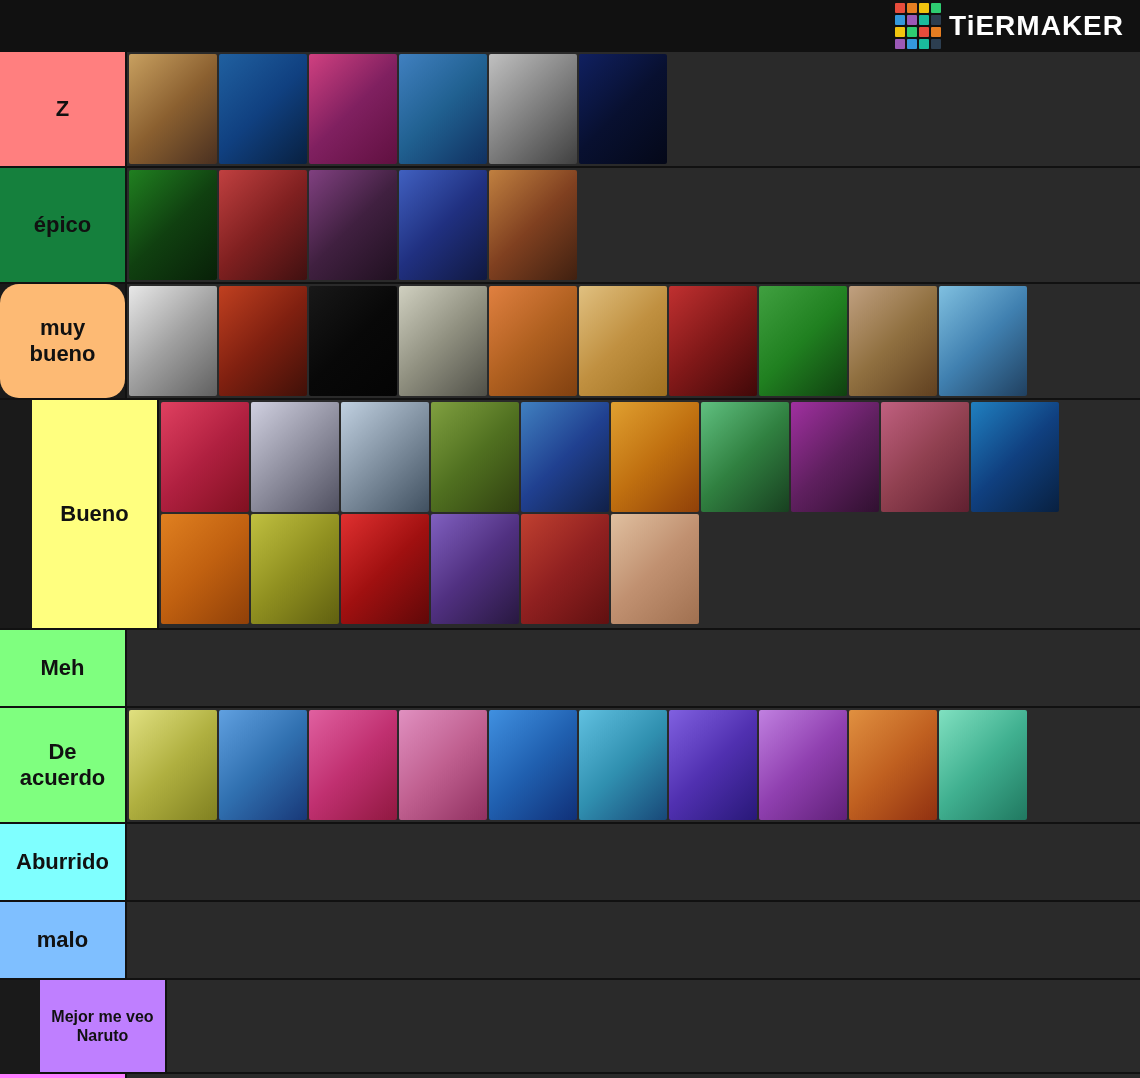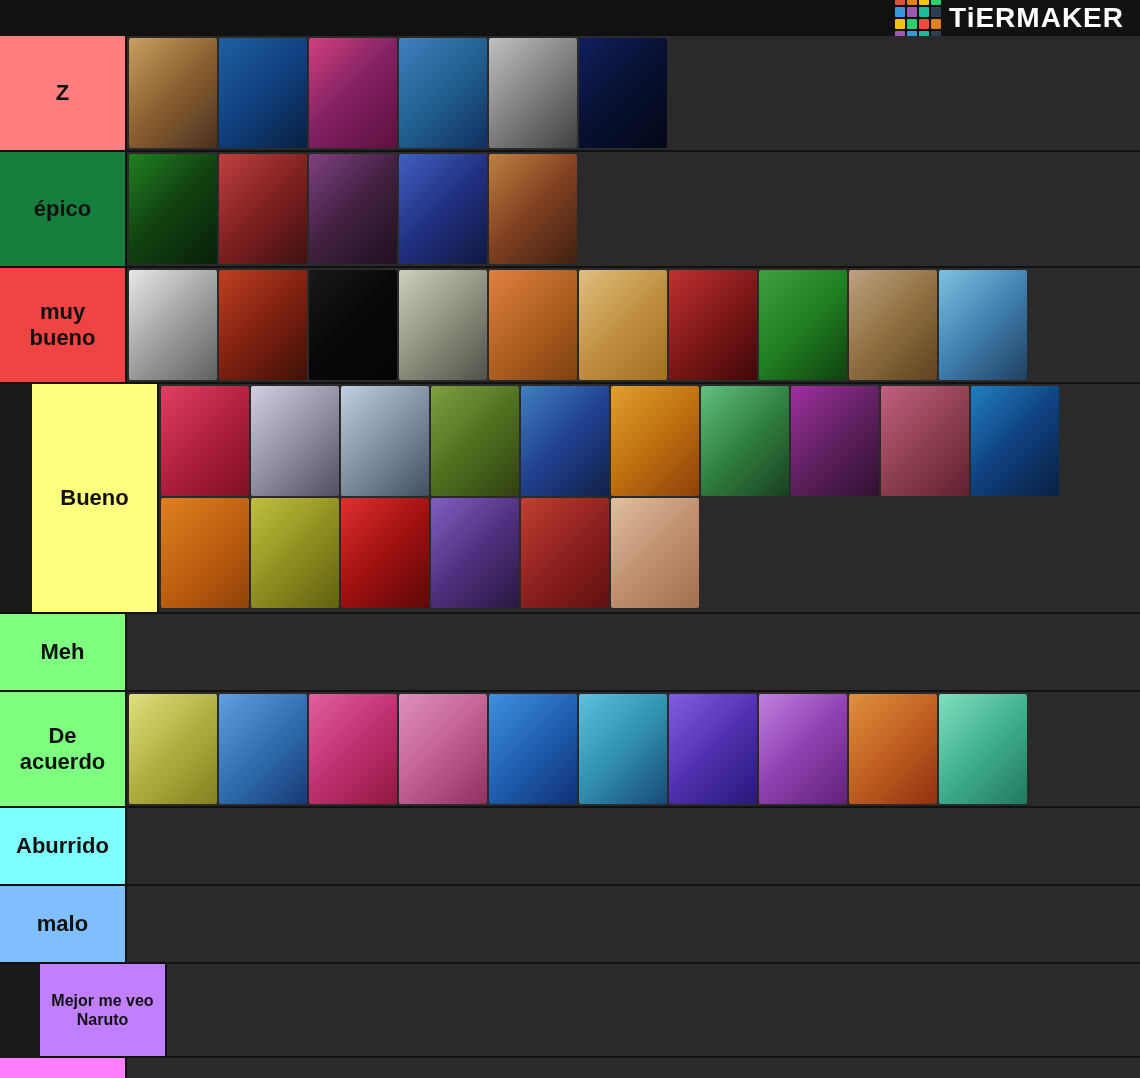--- a/index.html
+++ b/index.html
@@ -13,21 +13,21 @@
     .tier-list {
       width: 1140px;
     }
 
     .header {
       background: #111;
       display: flex;
       justify-content: flex-end;
       align-items: center;
       padding: 0 16px;
-      height: 36px;
+      height: 52px;
     }
 
     .logo {
       display: flex;
       align-items: center;
       gap: 8px;
     }
 
     .logo-grid {
       display: grid;
@@ -251,21 +251,21 @@
       <div class="tier-item">
           <div class="thumb t-e-4"></div>
         </div>
       <div class="tier-item">
           <div class="thumb t-e-5"></div>
         </div>
     </div>
   </div>
 
   <div class="tier-row" style="min-height:115px;">
-    <div class="tier-label" style="background:#ef4444;">muy bueno</div>
+    <div class="tier-label" style="background:#fdba74;border-radius:19px;">muy bueno</div>
     <div class="tier-content">
       <div class="tier-item">
           <div class="thumb t-mb-1"></div>
         </div>
       <div class="tier-item">
           <div class="thumb t-mb-2"></div>
         </div>
       <div class="tier-item">
           <div class="thumb t-mb-3"></div>
         </div>

